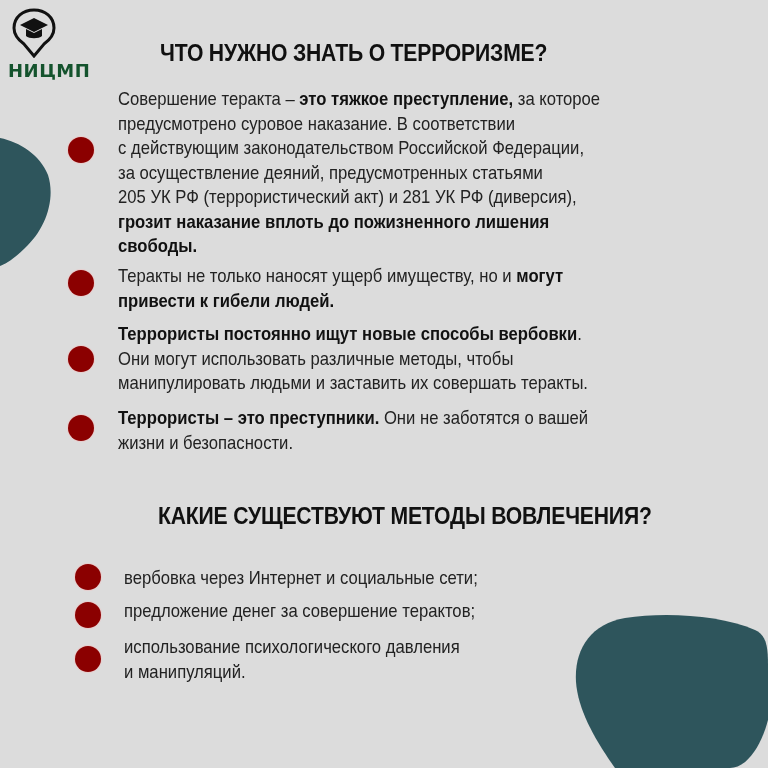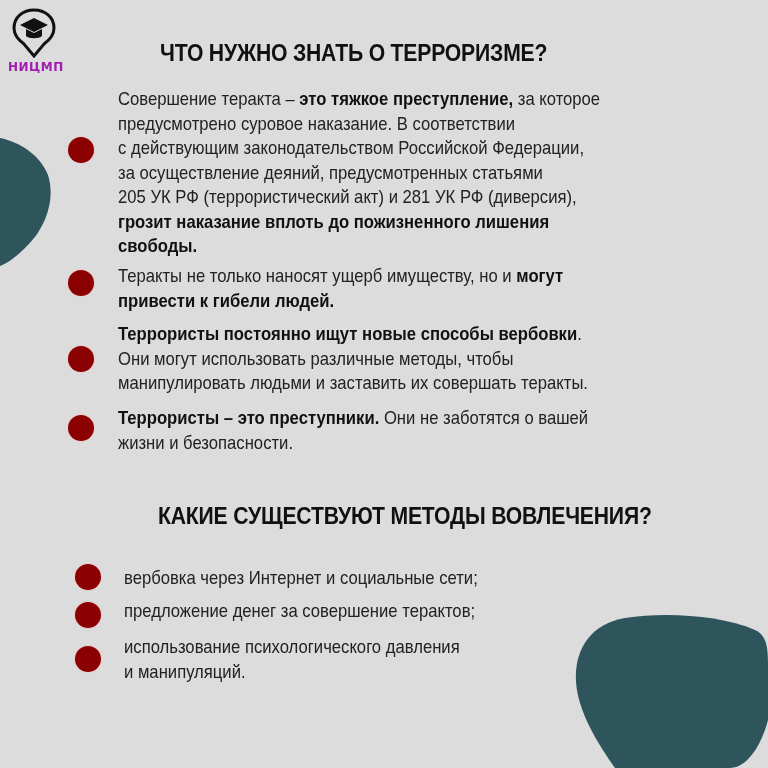--- a/index.html
+++ b/index.html
@@ -10,22 +10,22 @@
     font-family: "Liberation Sans", sans-serif;
     color: #1a1a1a;
   }
   .blob { position: absolute; z-index: 0; }
   .logo {
     position: absolute; left: 8px; top: 8px; width: 52px; z-index: 2;
     text-align: center;
   }
   .logo-text {
     font-family: "DejaVu Sans", sans-serif;
-    font-weight: bold; font-size: 12px; letter-spacing: 0.5px;
-    color: #a21caf; margin-top: -2px;
+    font-weight: bold; font-size: 18px; letter-spacing: 0.5px;
+    color: #14532d; margin-top: -2px;
   }
   .heading {
     position: absolute; z-index: 2; font-weight: bold;
     font-size: 23px; letter-spacing: -0.2px; color: #111;
     transform: scaleX(0.92); transform-origin: left center; white-space: nowrap;
   }
   .bullet {
     position: absolute; z-index: 2;
     width: 26px; height: 26px; border-radius: 50%;
     background: #8b0000;

